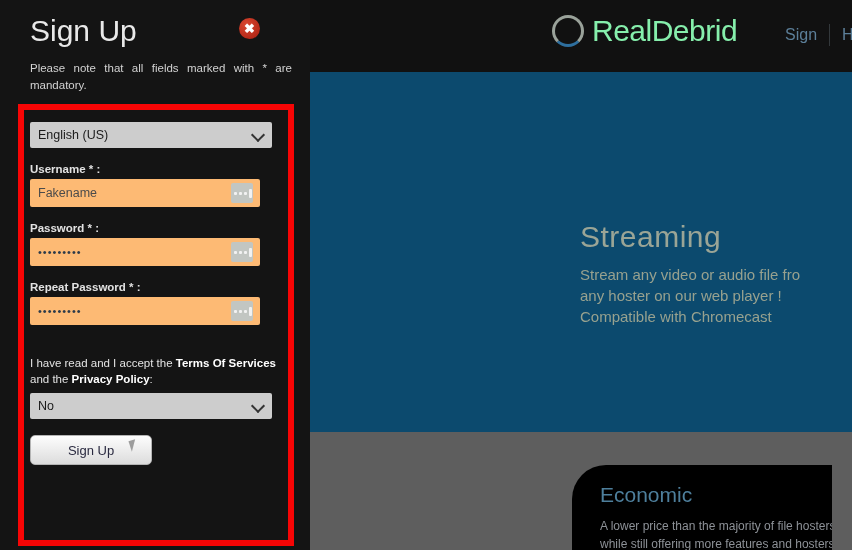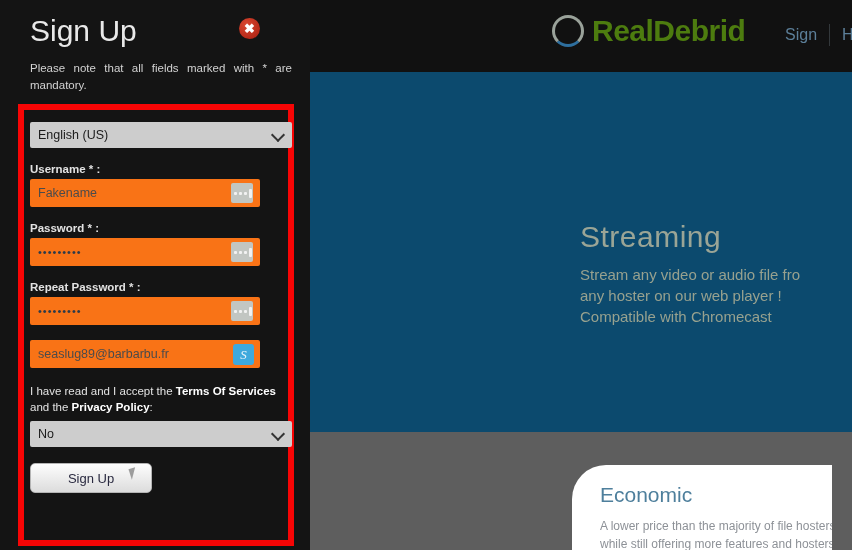--- a/index.html
+++ b/index.html
@@ -7,51 +7,51 @@
     width:852px;height:550px;overflow:hidden;position:relative;
     background:#141414;
     font-family:"Liberation Sans",sans-serif;
   }
   
   #site{position:absolute;left:310px;top:0;width:542px;height:550px;background:#5e5e5e;overflow:hidden;}
   #site-header{position:absolute;left:0;top:0;width:542px;height:72px;background:#111111;}
   #logo-wrap{position:absolute;left:242px;top:14px;display:flex;align-items:center;}
   #logo-ring{width:32px;height:32px;border-radius:50%;border:3px solid #9aa29a;
              border-bottom-color:#2e6f9e;box-sizing:border-box;}
-  #logo-text{margin-left:8px;font-size:30px;color:#4d7c0f;letter-spacing:-0.5px;font-weight:700;}
+  #logo-text{margin-left:8px;font-size:30px;color:#86efac;letter-spacing:-0.5px;font-weight:400;}
   #nav{position:absolute;left:463px;top:24px;display:flex;align-items:center;font-size:16px;}
   #nav .lnk{color:#5c7f99;padding:0 12px;}
   #nav .divider{width:1px;height:22px;background:#33383b;}
   #green{position:absolute;left:0;top:72px;width:542px;height:360px;background:#0c4a6e;}
   #streaming{position:absolute;left:270px;top:148px;width:300px;}
   #streaming h2{margin:0;font-size:30px;font-weight:400;color:#9ba596;letter-spacing:.5px;}
   #streaming p{margin:10px 0 0 0;font-size:15px;line-height:21px;color:#97a18f;white-space:pre;}
   #card{position:absolute;left:262px;top:465px;width:260px;height:85px;
-        background:#ffffff;border-top-left-radius:34px;overflow:hidden;}
+        background:#000000;border-top-left-radius:34px;overflow:hidden;}
   #card h3{margin:18px 0 0 28px;font-size:21px;font-weight:400;color:#4e7f9c;}
   #card p{margin:10px 0 0 28px;font-size:12px;line-height:18px;color:#8d9197;white-space:pre;}
   
   #dialog{position:absolute;left:0;top:2px;width:310px;height:550px;background:#141414;}
   #title{position:absolute;left:30px;top:12px;font-size:30px;color:#e9e9e9;font-weight:400;}
   #close{position:absolute;left:239px;top:16px;width:21px;height:21px;border-radius:50%;
          background:radial-gradient(circle at 35% 30%,#d8452f,#a81f10);
          display:flex;align-items:center;justify-content:center;
          color:#fff;font-size:13px;font-weight:bold;line-height:1;}
   #note{position:absolute;left:30px;top:58px;width:262px;font-size:11.5px;line-height:17px;
         color:#d2d2d2;text-align:justify;}
   #redbox{position:absolute;left:18px;top:102px;width:276px;height:442px;
           border:6px solid #f70505;box-sizing:border-box;}
   #form{position:absolute;left:30px;top:120px;width:252px;}
   .lbl{font-size:11.5px;color:#e2e2e2;margin:0 0 4px 0;font-weight:bold;}
-  .sel{width:262px;height:26px;background:#cdcdcd;border:none;border-radius:2px;
+  .sel{width:242px;height:26px;background:#cdcdcd;border:none;border-radius:2px;
        position:relative;display:flex;align-items:center;padding:0 8px;box-sizing:border-box;
        font-size:12.5px;color:#1b1b1b;}
   .sel .chev{position:absolute;right:9px;top:8px;width:8px;height:8px;
              border-right:2px solid #333;border-bottom:2px solid #333;transform:rotate(45deg);}
-  .inp{width:230px;height:28px;background:#f97316;border-radius:2px;
+  .inp{width:230px;height:28px;background:#fdba74;border-radius:2px;
        display:flex;align-items:center;padding:0 6px 0 8px;box-sizing:border-box;
        font-size:12.5px;color:#4b4b4b;position:relative;}
   .inp.pw{letter-spacing:1px;font-size:11px;color:#2b3a4a;}
   .fieldgap{height:15px;}
   .pmicon{position:absolute;right:7px;top:4px;width:22px;height:20px;background:#c2c6c2;
           border-radius:2px;display:flex;align-items:center;justify-content:center;}
   .pmicon i{display:block;width:3px;height:3px;background:#f2f2f2;border-radius:1px;margin:0 1px;}
   .pmicon .bar{width:3px;height:9px;background:#f2f2f2;border-radius:1px;margin-left:1px;}
   .sficon{position:absolute;right:6px;top:4px;width:21px;height:21px;border-radius:3px;
           background:#3fa9dd;display:flex;align-items:center;justify-content:center;
@@ -148,24 +148,20 @@
       <span class="pmicon">
         <i></i>
           <i></i>
           <i></i>
           <span class="bar"></span>
       </span>
     </div>
 
     <div class="fieldgap"></div>
 
-    <div class="inp">
-      <span>seaslug89@barbarbu.fr</span>
-      <span class="sficon">S</span>
-    </div>
 
     <div class="fieldgap"></div>
 
     <div id="terms">
       <span>I have read and I accept the </span><b>Terms Of Services</b><span> and the </span><b>Privacy Policy</b><span>:</span>
     </div>
 
     <div class="sel">
       <span>No</span>
       <span class="chev"></span>

